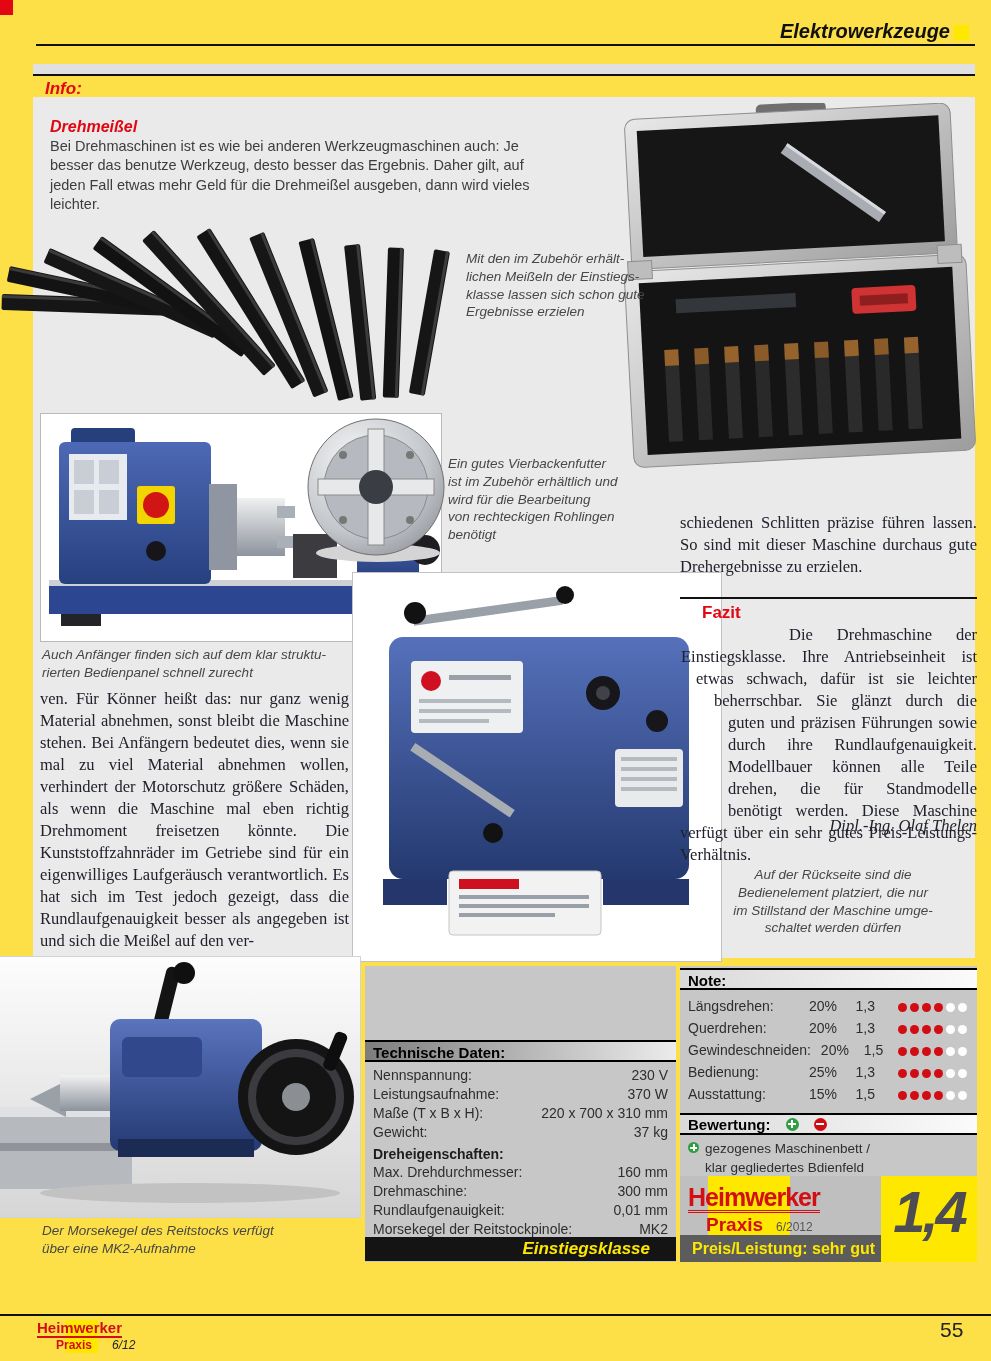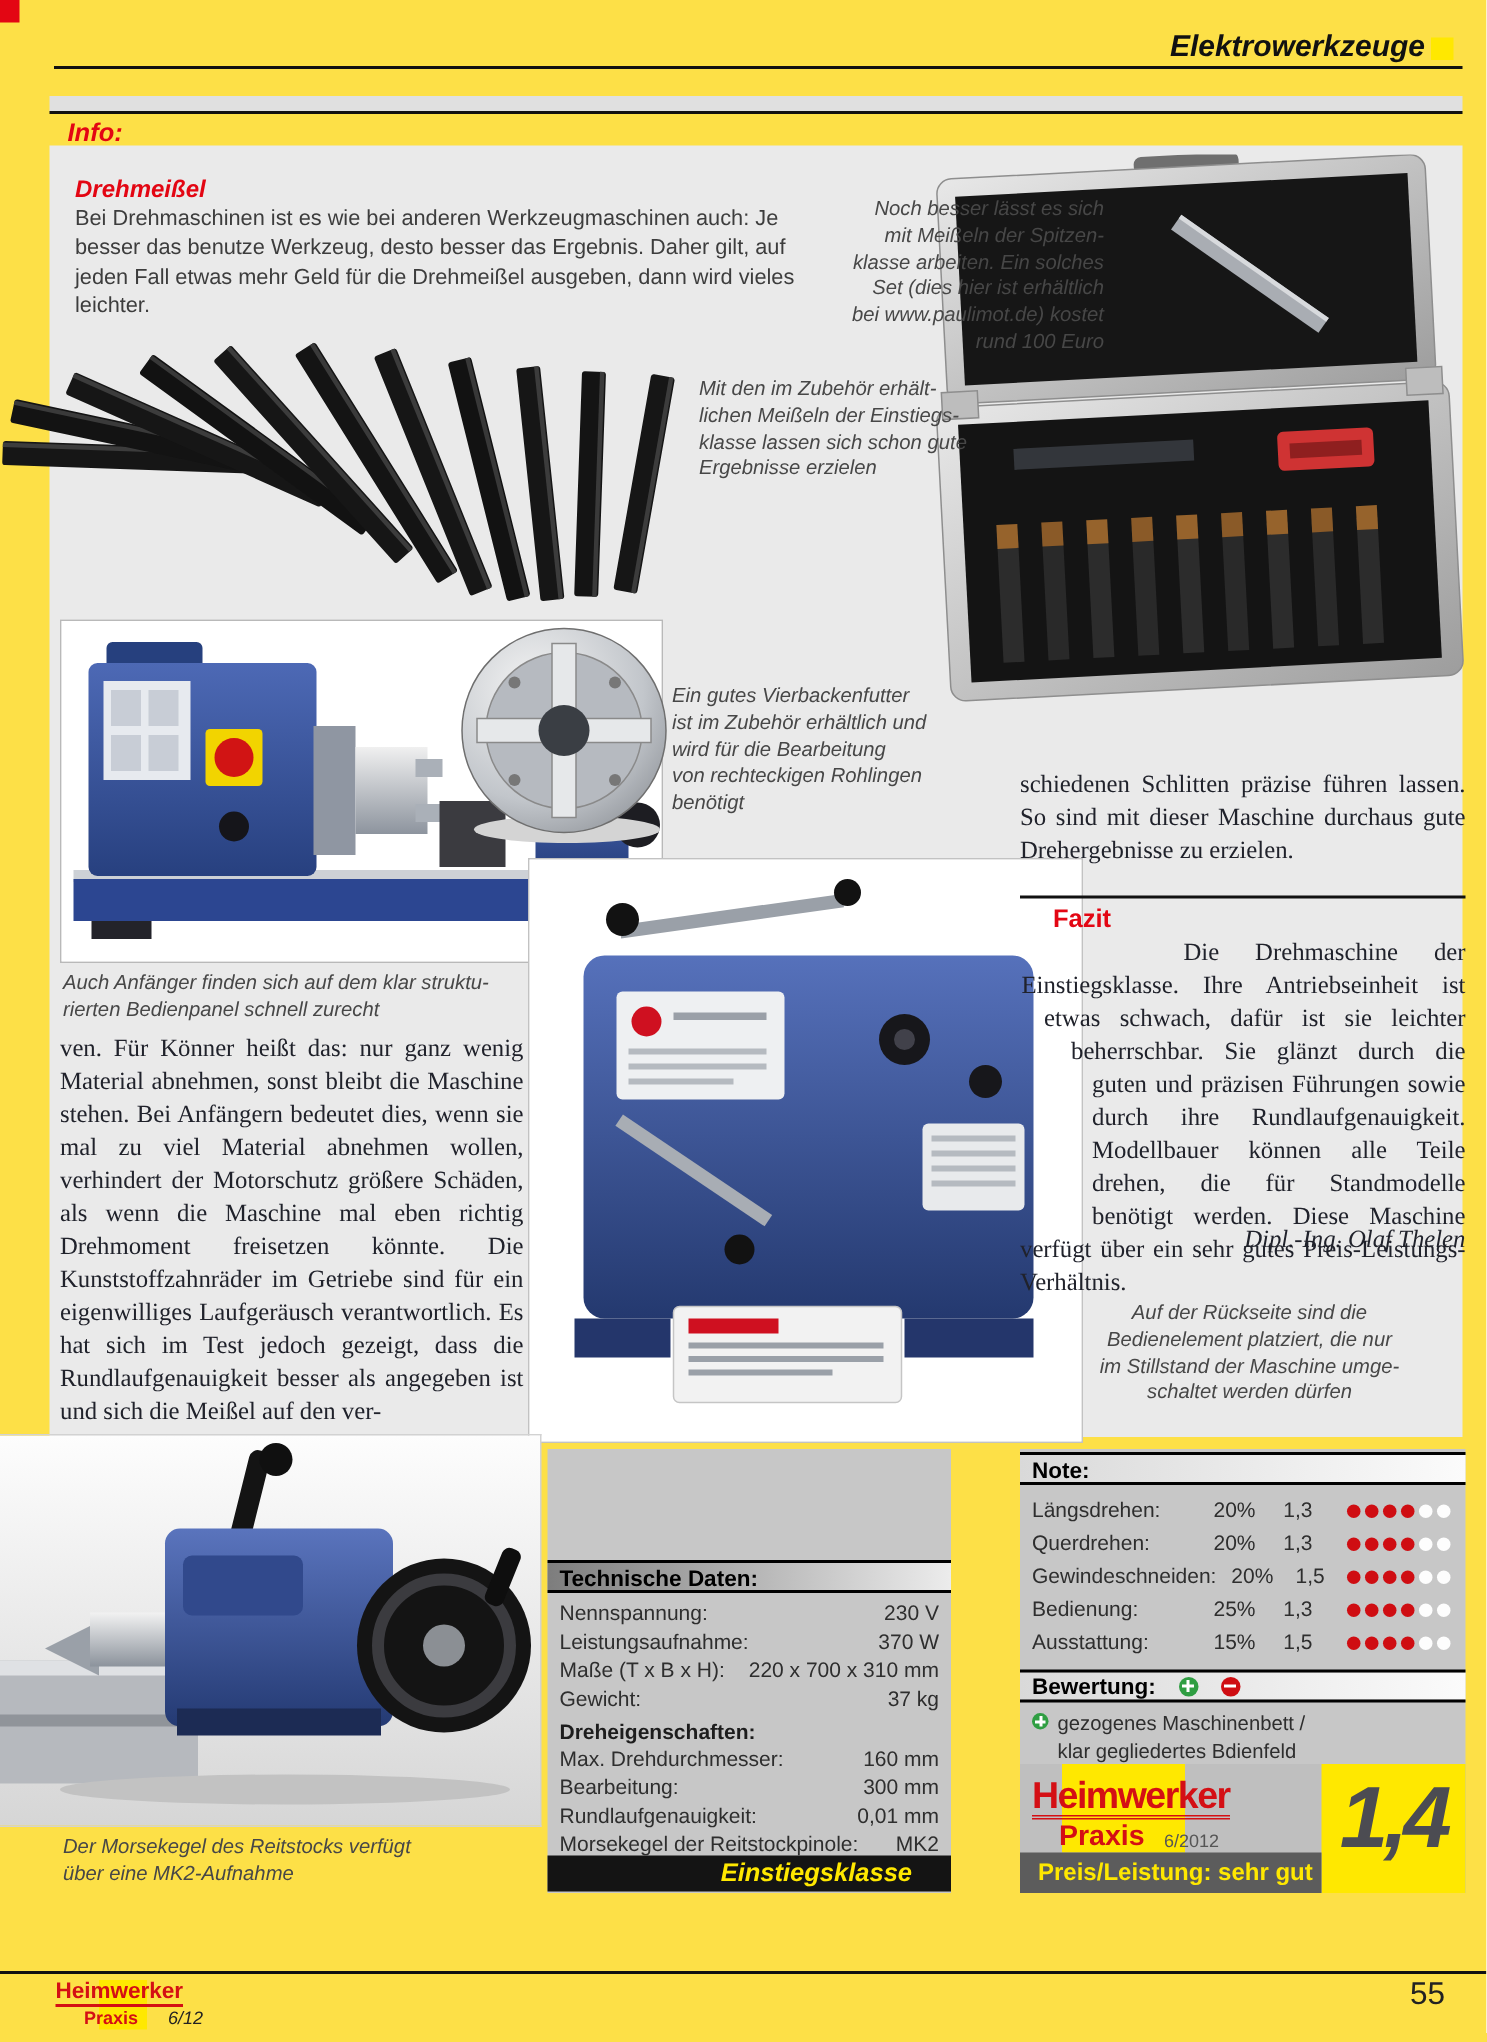--- a/index.html
+++ b/index.html
@@ -41,21 +41,21 @@
   #fazit-author{left:680px;top:816px;width:297px;font-size:16.5px;font-style:italic;text-align:right;}
 
   
   .photo{display:block;}
   #photo-lathe-front{left:40px;top:413px;border:1px solid #b9b9b9;background:#fff;}
   #photo-rear{left:352px;top:572px;border:1px solid #c2c2c2;background:#fff;}
   #photo-tailstock{left:0px;top:956px;border:1px solid #d2d2d2;border-left:none;}
 
   
   .gray-box{background:#c7c7c7;}
-  #tech-box{left:365px;top:966px;width:269px;height:296px;}
+  #tech-box{left:365px;top:966px;width:311px;height:296px;}
   #note-box{left:680px;top:966px;width:297px;height:296px;}
   .box-header{position:relative;height:22px;border-top:2px solid #000;border-bottom:2px solid #000;
               font-size:15px;font-weight:bold;color:#000;line-height:21px;padding-left:8px;box-sizing:border-box;}
   .hdr-dark{background:linear-gradient(90deg,#7d7d7d,#ececec);}
   .hdr-light{background:linear-gradient(90deg,#d9d9d9,#fbfbfb);}
   #tech-header{margin-top:74px;}
   .trow{display:flex;justify-content:space-between;padding:0 8px;font-size:14px;color:#2e2e2e;line-height:19px;}
   .trow .tval{text-align:right;}
   #tech-sub{padding:4px 8px 1px 8px;font-size:14px;font-weight:bold;color:#1d1d1d;}
   #tech-rows-1{padding-top:4px;}
@@ -206,26 +206,20 @@
           <rect x="256" y="240" width="14" height="16" fill="#8a5a28"></rect>
         <rect x="286" y="248" width="14" height="84" fill="#2c2c2c"></rect>
           <rect x="286" y="240" width="14" height="16" fill="#96632c"></rect>
       </g>
       <rect x="60" y="190" width="120" height="14" fill="#33363b"></rect>
       <rect x="14" y="150" width="24" height="18" fill="#bdbdbd" stroke="#8e8e8e"></rect>
       <rect x="324" y="150" width="24" height="18" fill="#bdbdbd" stroke="#8e8e8e"></rect>
     </g>
   </svg>
 
-  <div class="abs caption" id="caption-case">Noch besser lässt es sich
-mit Meißeln der Spitzen-
-klasse arbeiten. Ein solches
-Set (dies hier ist erhältlich
-bei www.paulimot.de) kostet
-rund 100 Euro</div>
 
   <div class="abs" id="article-heading">Drehmeißel</div>
   <div class="abs" id="article-intro">Bei Drehmaschinen ist es wie bei anderen Werkzeugmaschinen auch: Je besser das benutze Werkzeug, desto besser das Ergebnis. Daher gilt, auf jeden Fall etwas mehr Geld für die Drehmeißel ausgeben, dann wird vieles leichter.</div>
   <div class="abs caption" id="caption-tools">Mit den im Zubehör erhält-
 lichen Meißeln der Einstiegs-
 klasse lassen sich schon gute
 Ergebnisse erzielen</div>
 
   <svg class="abs photo" id="photo-lathe-front" width="400" height="227" viewBox="0 0 400 227">
     <defs>
@@ -405,21 +399,21 @@
           <span class="tval">37 kg</span>
         </div>
       </div>
     <div id="tech-sub">Dreheigenschaften:</div>
     <div id="tech-rows-2">
         <div class="trow">
           <span class="tlabel">Max. Drehdurchmesser:</span>
           <span class="tval">160 mm</span>
         </div>
         <div class="trow">
-          <span class="tlabel">Bearbeitung:</span>
+          <span class="tlabel">Drehmaschine:</span>
           <span class="tval">300 mm</span>
         </div>
         <div class="trow">
           <span class="tlabel">Rundlaufgenauigkeit:</span>
           <span class="tval">0,01 mm</span>
         </div>
         <div class="trow">
           <span class="tlabel">Morsekegel der Reitstockpinole:</span>
           <span class="tval">MK2</span>
         </div>

